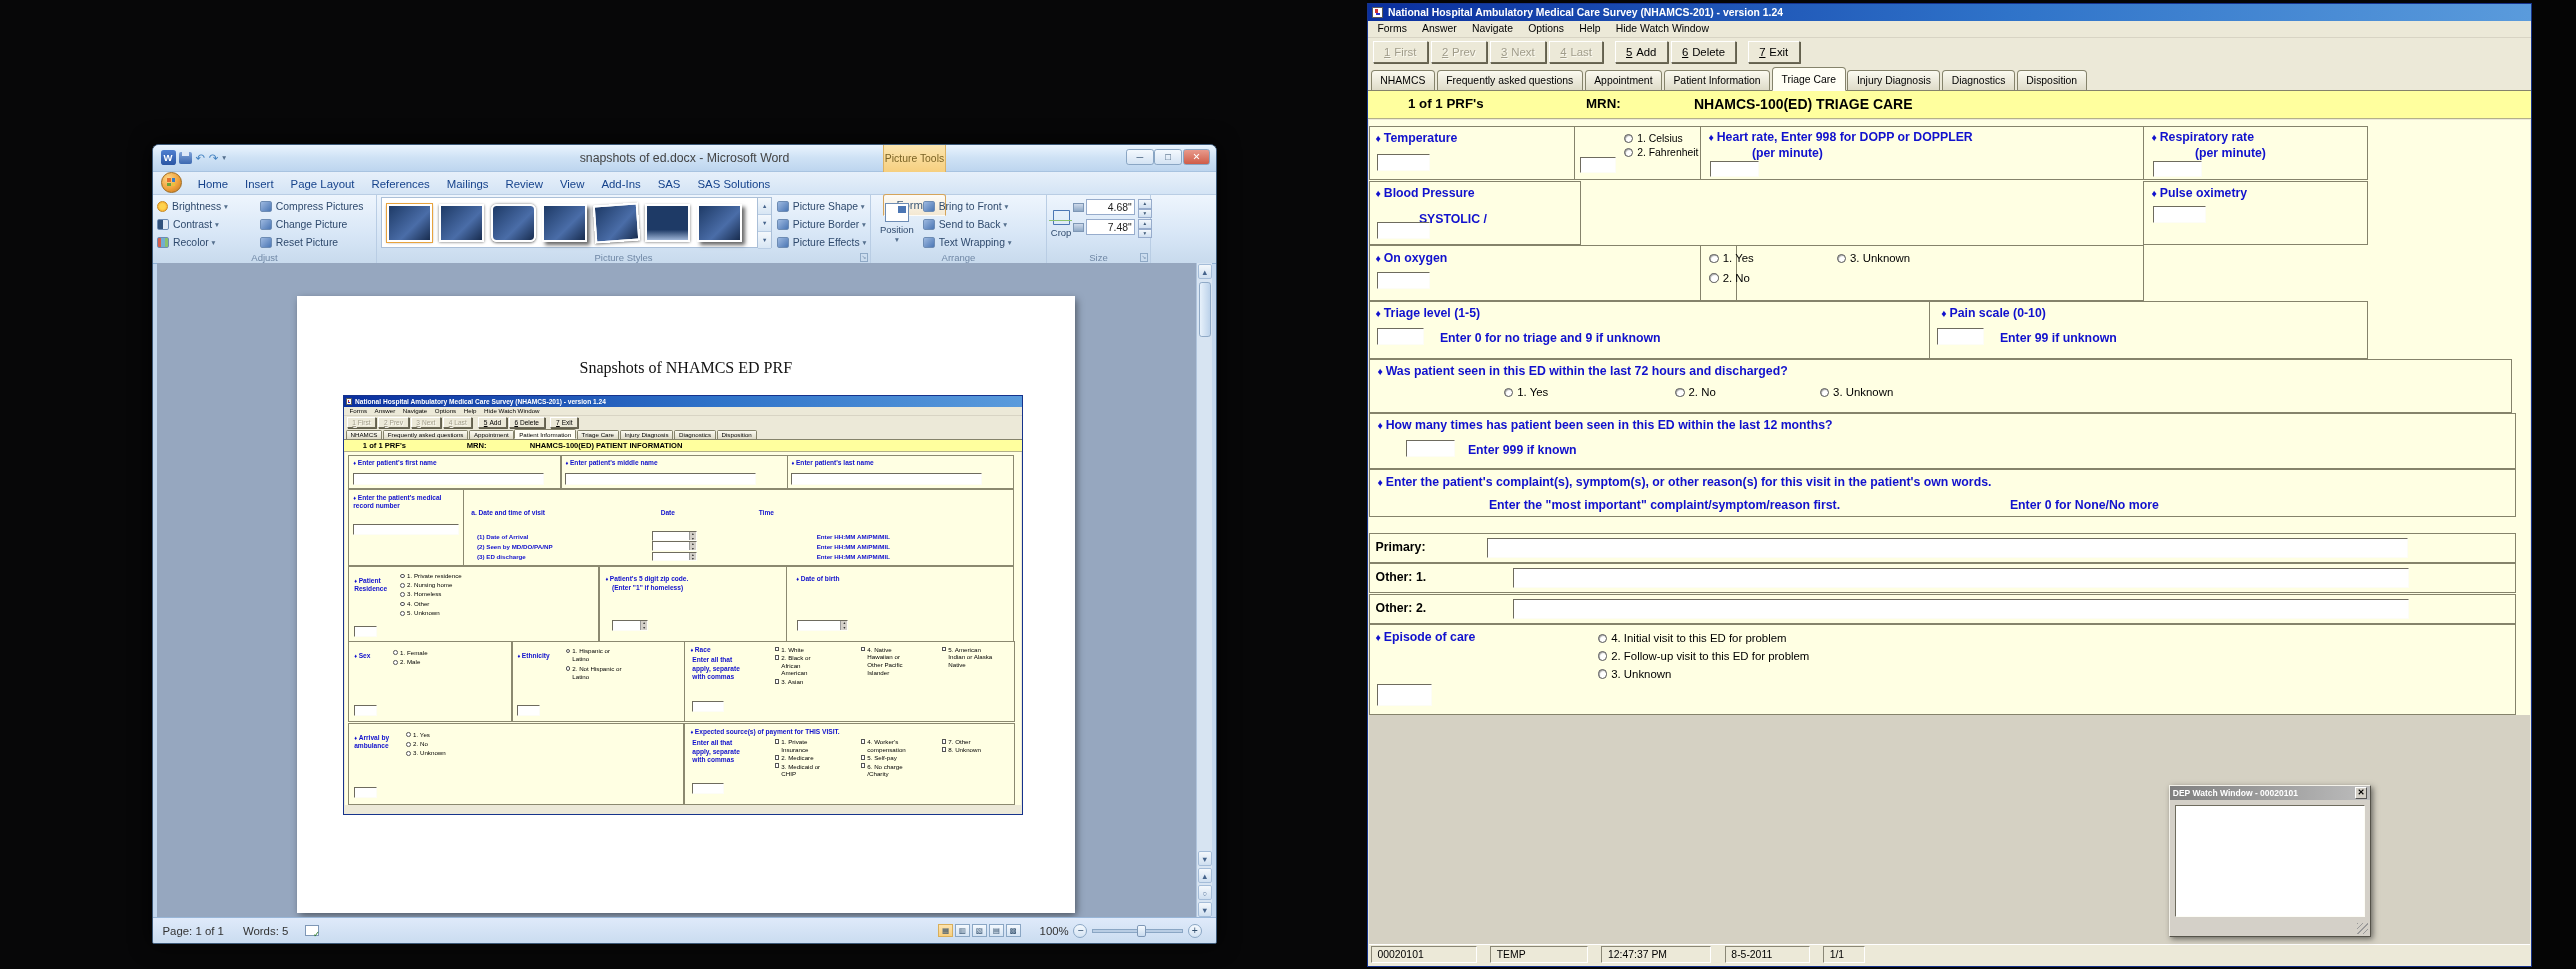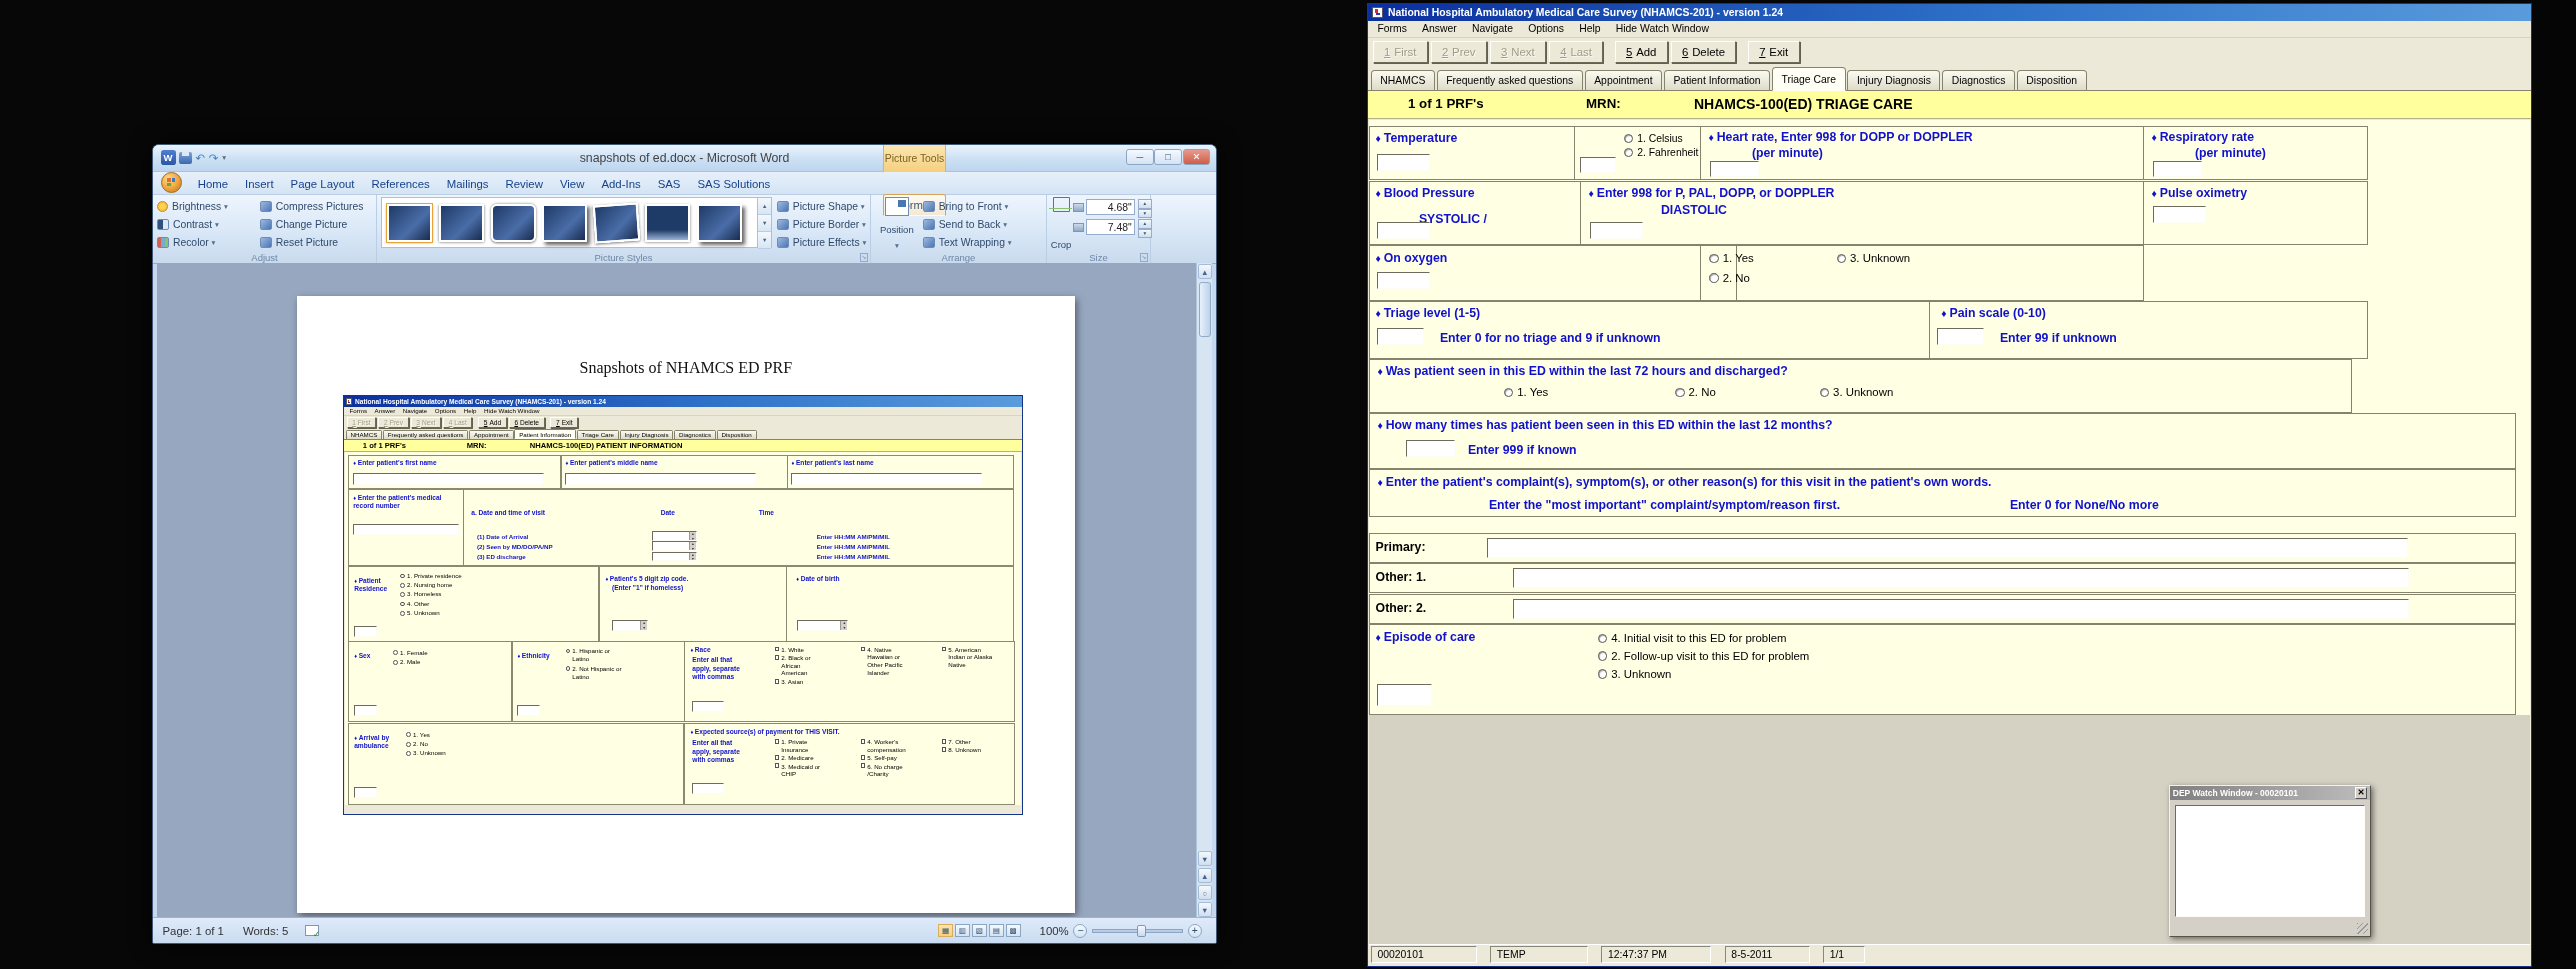--- a/index.html
+++ b/index.html
@@ -132,21 +132,21 @@
              align-items:center; gap:6.6px; padding:0 5.7px; }
   .thumb { width:45px; height:38px; background:linear-gradient(135deg,#1e3a66,#4a6da8 60%,#182c4e);
            border:2.8px solid #fff; box-shadow:0 0.9px 2.8px rgba(0,0,0,.55); flex:0 0 auto; }
   .thumb.sel { outline:1.9px solid #e8a33d; }
   .thumb.r1 { border-radius:5.7px; } .thumb.sk { transform:rotate(-4deg); }
   .thumb.sh { box-shadow:2.8px 2.8px 3.8px rgba(0,0,0,.6); } .thumb.rf { background:linear-gradient(#1e3a66 70%,#9db4d6); }
   .galarr { width:14px; height:51px; border:0.9px solid #aabfd8; border-left:none; display:flex; flex-direction:column; }
   .galarr div { flex:1; font-size:6.6px; text-align:center; color:#46648c; background:linear-gradient(#f4f8fc,#d8e6f4);
                 border-bottom:0.9px solid #b9cde4; line-height:16px; }
   .stylestack { display:flex; flex-direction:column; justify-content:center; margin-left:4.7px; }
-  .bigbtn { width:44px; display:flex; flex-direction:column; align-items:center; justify-content:space-between;
+  .bigbtn { width:44px; display:flex; flex-direction:column; align-items:center; justify-content:center;
             font-size:9.5px; color:#2f4a6d; text-align:center; }
   .posico { width:24.6px; height:19px; background:#fff; border:0.9px solid #6d8cb4; position:relative; margin-bottom:1.9px;}
   .posico::after { content:""; position:absolute; right:1.9px; top:1.9px; width:8.5px; height:6.6px; background:#4b76b4; }
   .cropico { width:17px; height:15px; border:1.9px solid #4b76b4; border-radius:0.9px; margin-bottom:1.9px; position:relative;}
   .cropico::after{content:"";position:absolute;left:-4.7px;top:2.8px;width:23px;height:6.6px;border-bottom:1.9px solid #8ac26e;}
   .spinrow { display:flex; align-items:center; height:20px; gap:2.8px; }
   .sic { width:10.4px; height:9.5px; background:linear-gradient(#cdd9ea,#8fa9c6); border:0.9px solid #7e97b6; }
   .spinbox { width:49px; height:16px; background:#fff; border:0.9px solid #97accc; font-size:10.4px; color:#222;
              display:flex; align-items:center; justify-content:flex-end; padding-right:2.8px; }
   .updn { width:13.3px; height:16px; display:flex; flex-direction:column; }
@@ -830,25 +830,20 @@
         <span class="q" style="left:7.6px;top:2.8px">Respiratory rate</span>
         <span class="q2" style="left:51px;top:19px">(per minute)</span>
         <span class="inp" style="left:9.5px;top:34px;width:49px;height:16px"></span>
       </div>
 
       <div class="cell" style="left:0;top:61px;width:212px;height:64px">
         <span class="q" style="left:5.7px;top:4.7px">Blood Pressure</span>
         <span class="q2" style="left:49px;top:30px">SYSTOLIC /</span>
         <span class="inp" style="left:7.6px;top:40px;width:53px;height:17px"></span>
       </div>
-      <div class="cell" style="left:211px;top:61px;width:564px;height:64px">
-        <span class="q" style="left:7.6px;top:4.7px">Enter 998 for P, PAL, DOPP, or DOPPLER</span>
-        <span class="q2" style="left:80px;top:21px">DIASTOLIC</span>
-        <span class="inp" style="left:9.5px;top:40px;width:53px;height:17px"></span>
-      </div>
       <div class="cell" style="left:774px;top:61px;width:225px;height:64px">
         <span class="q" style="left:7.6px;top:4.7px">Pulse oximetry</span>
         <span class="inp" style="left:9.5px;top:24.6px;width:53px;height:17px"></span>
       </div>
 
       <div class="cell" style="left:0;top:125px;width:368px;height:56px">
         <span class="q" style="left:5.7px;top:5.7px">On oxygen</span>
         <span class="inp" style="left:7.6px;top:26.5px;width:53px;height:17px"></span>
       </div>
       <div class="cell" style="left:331px;top:125px;width:444px;height:56px">
@@ -873,21 +868,21 @@
         <span class="q" style="left:5.7px;top:4.7px">Triage level (1-5)</span>
         <span class="inp" style="left:7.6px;top:26.5px;width:47px;height:17px"></span>
         <span class="q2" style="left:70px;top:29px">Enter 0 for no triage and 9 if unknown</span>
       </div>
       <div class="cell" style="left:560px;top:181px;width:439px;height:58px">
         <span class="q" style="left:11.4px;top:4.7px">Pain scale (0-10)</span>
         <span class="inp" style="left:7.6px;top:26.5px;width:47px;height:17px"></span>
         <span class="q2" style="left:70px;top:29px">Enter 99 if unknown</span>
       </div>
 
-      <div class="cell" style="left:0;top:239px;width:983px;height:54px">
+      <div class="cell" style="left:0;top:239px;width:1143px;height:54px">
         <span class="q" style="left:7.6px;top:3.8px">Was patient seen in this ED within the last 72 hours and discharged?</span>
         <div class="seen72" style="left:134px;top:26.5px">
 
         <div class="opt">
               <span class="rad"></span>
               <span>1. Yes</span>
             </div>
             <div class="opt">
               <span class="rad"></span>
               <span>2. No</span>

